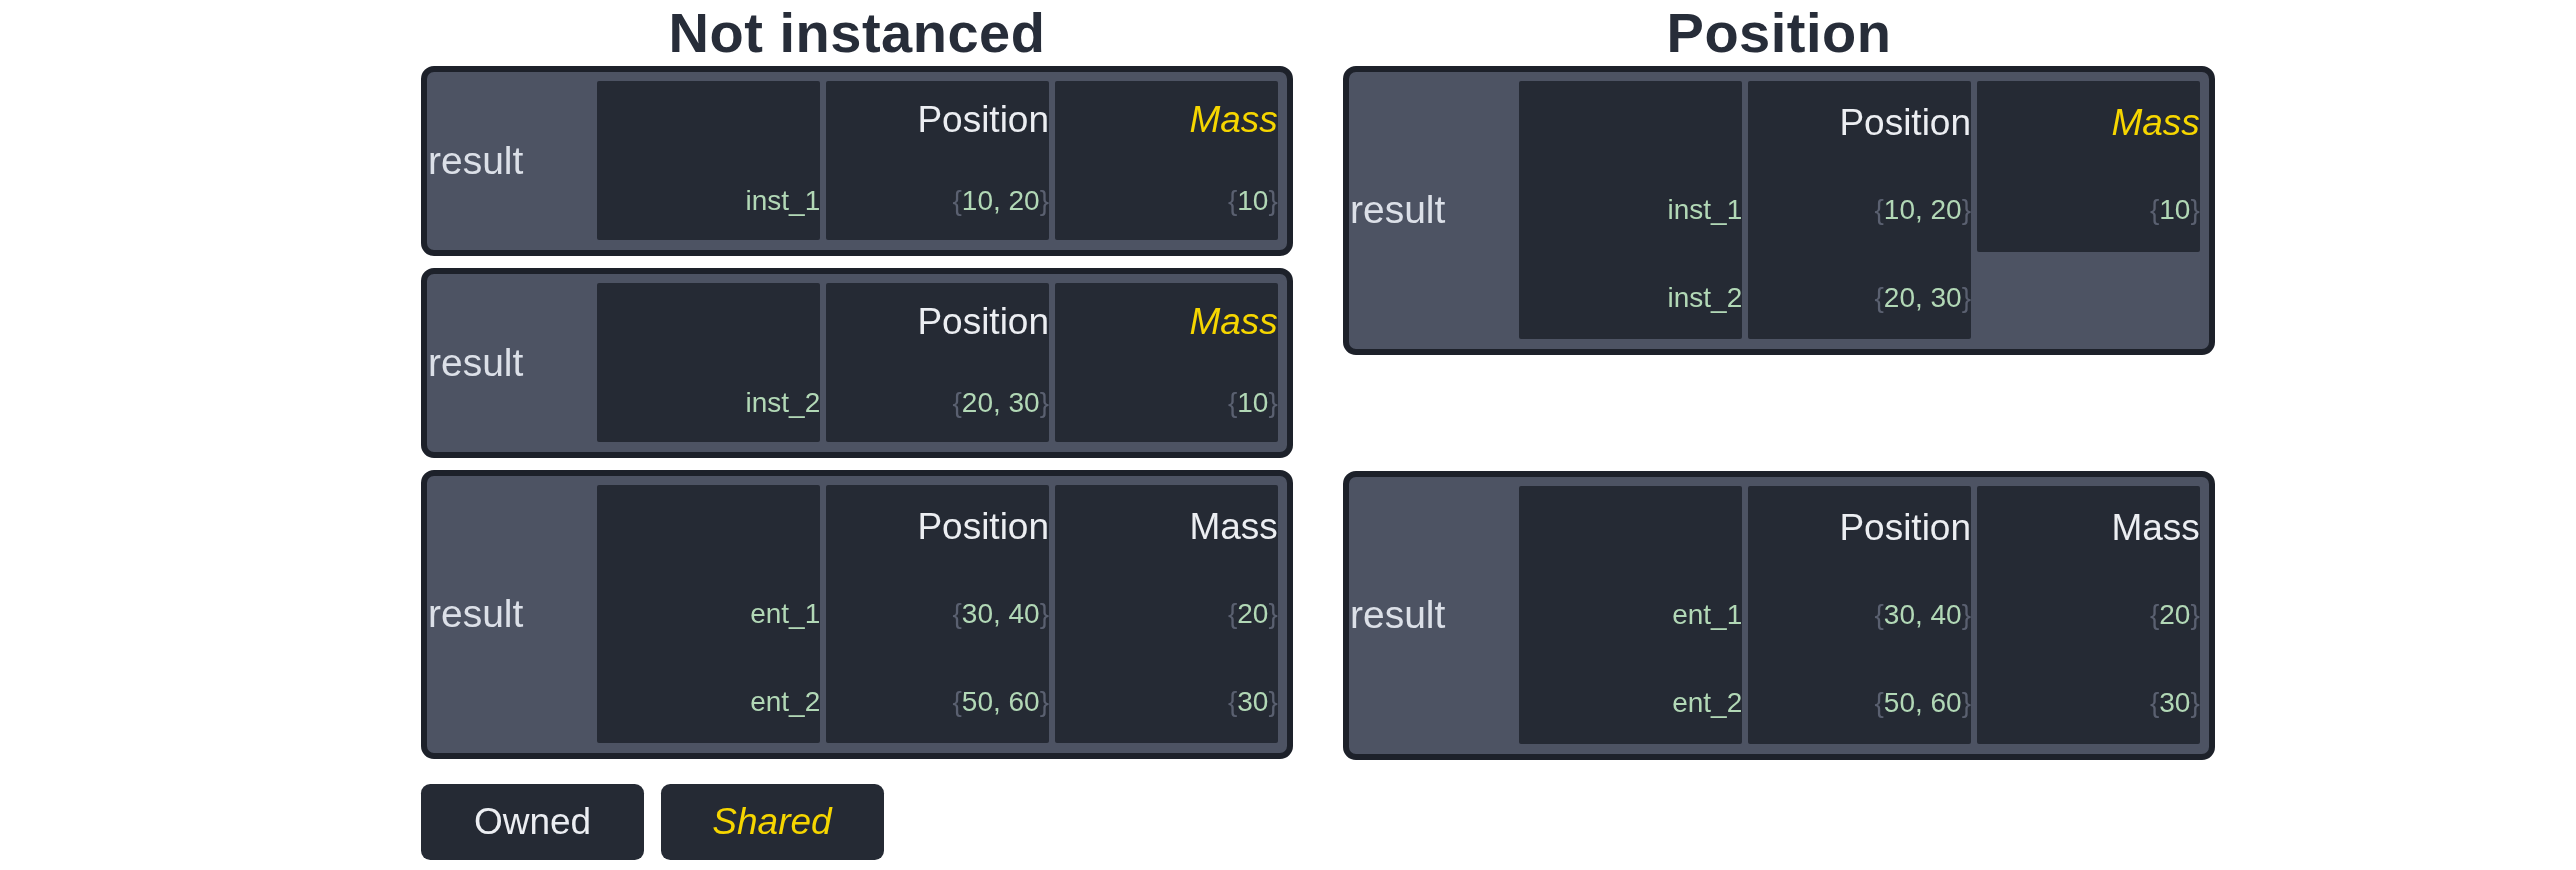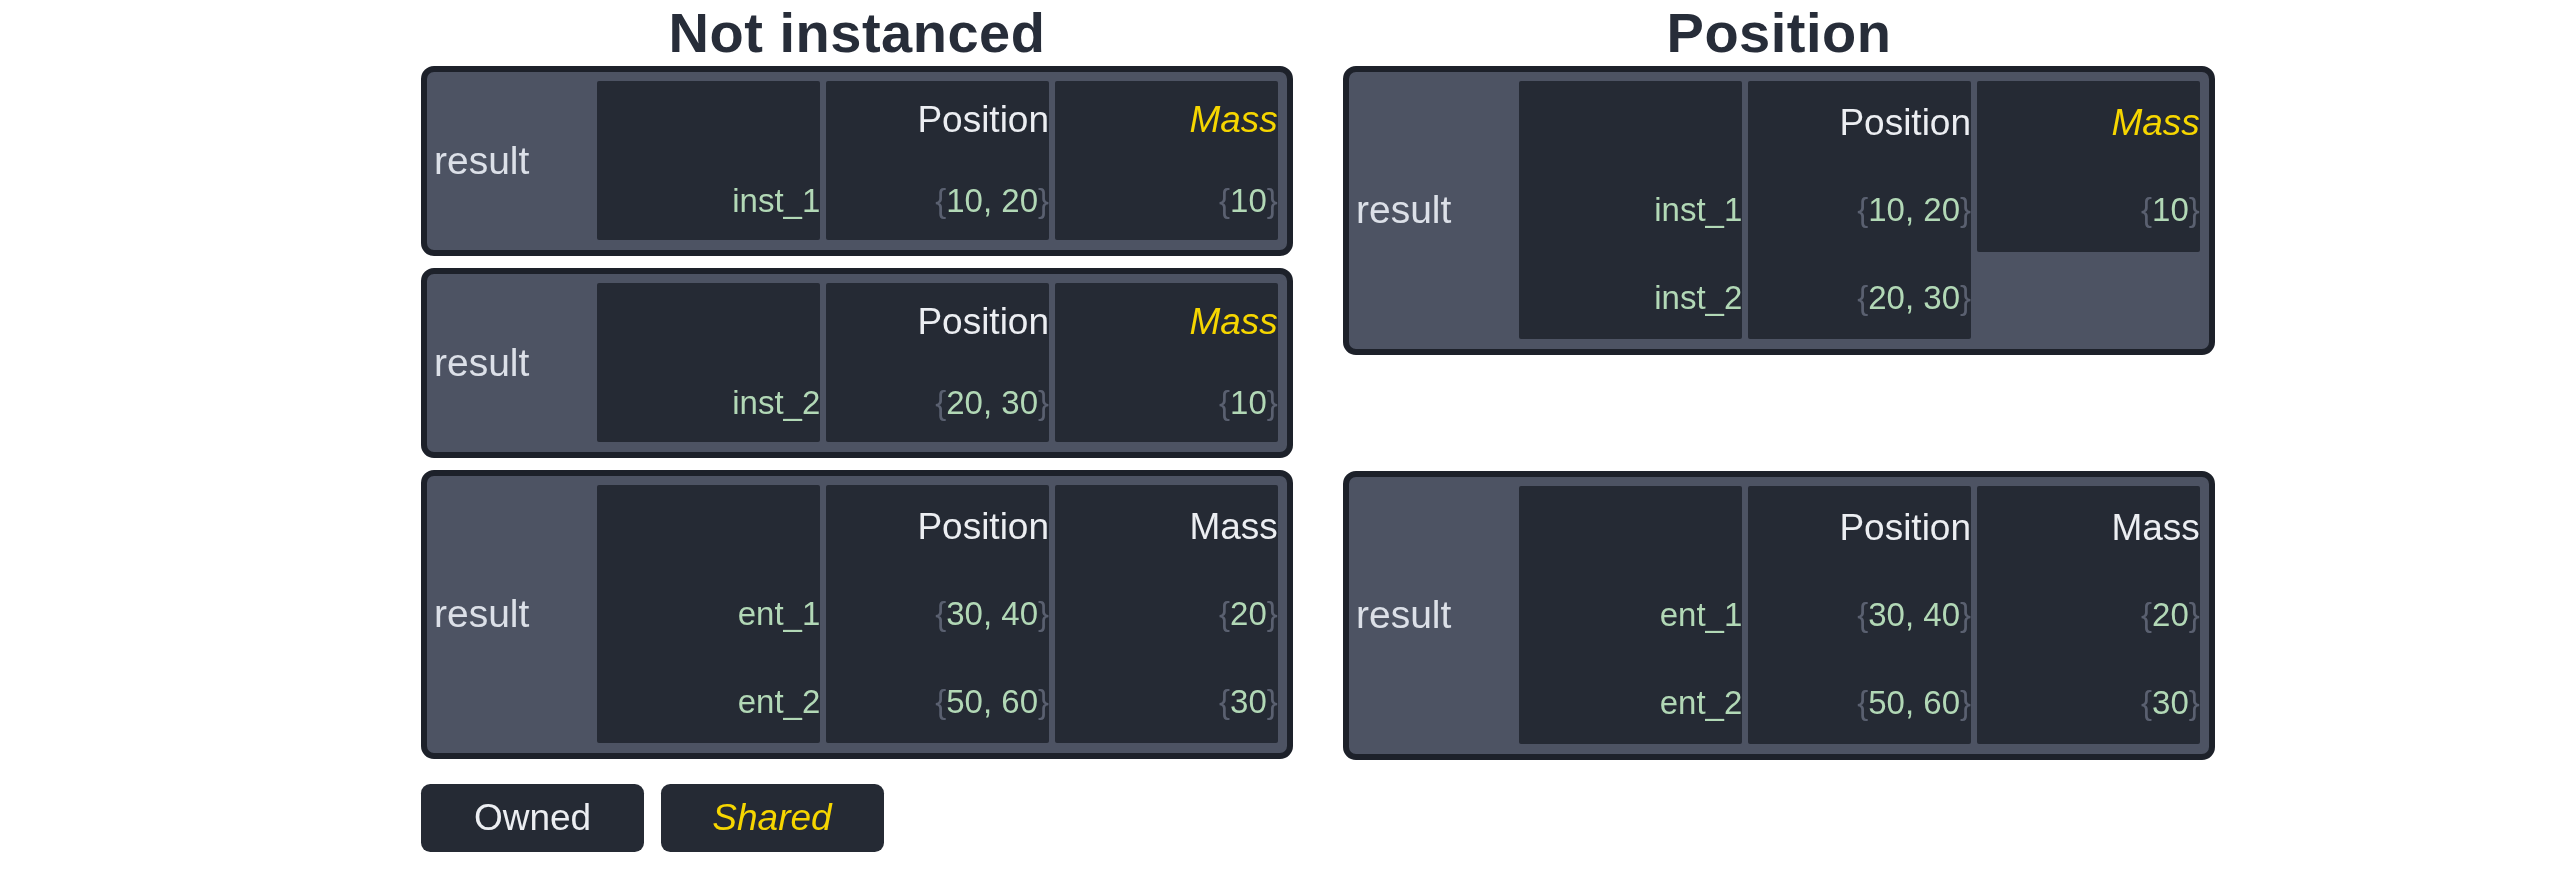--- a/index.html
+++ b/index.html
@@ -41,21 +41,21 @@
     border-radius: 13px;
     display: flex;
     flex: none;
   }
   .box.rows2 { height: 289px; }
   .col-left .box + .box { margin-top: 12px; }
   .col-right .box + .box { margin-top: 116px; }
   .box-label {
     width: 170px; flex: none;
     display: flex; align-items: center;
-    padding-left: 7px;
+    padding-left: 1px;
     font-size: 39px; color: var(--label-text);
   }
   .cells {
     flex: 1; display: flex; gap: 5.5px;
     padding: 9.2px 9.2px 9.2px 0;
     align-items: stretch;
     min-width: 0;
   }
   .cell {
     flex: 1 1 0; min-width: 0;
@@ -73,27 +73,27 @@
     white-space: nowrap;
   }
   .cell-header.shared { color: var(--shared-text); font-style: italic; }
   .sep {
     flex: none; height: 3.7px; margin: 0 24px;
     background: var(--separator); border-radius: 1.8px;
   }
   .cell-row {
     flex: 1 1 0;
     display: flex; align-items: center; justify-content: center;
-    font-size: 33px; color: var(--value-text);
+    font-size: 28px; color: var(--value-text);
     white-space: nowrap;
   }
   .brace { color: var(--brace-text); }
   .legend { display: flex; gap: 16.5px; margin-top: 25px; }
   .legend-chip {
-    width: 223px; height: 68px;
+    width: 223px; height: 76px;
     background: var(--cell-bg); border-radius: 9.2px;
     display: flex; align-items: center; justify-content: center;
     font-size: 37px; color: var(--header-text);
   }
   .legend-chip.shared { color: var(--shared-text); font-style: italic; }
 </style>
 </head>
 <body>
 
 <div class="cols">

